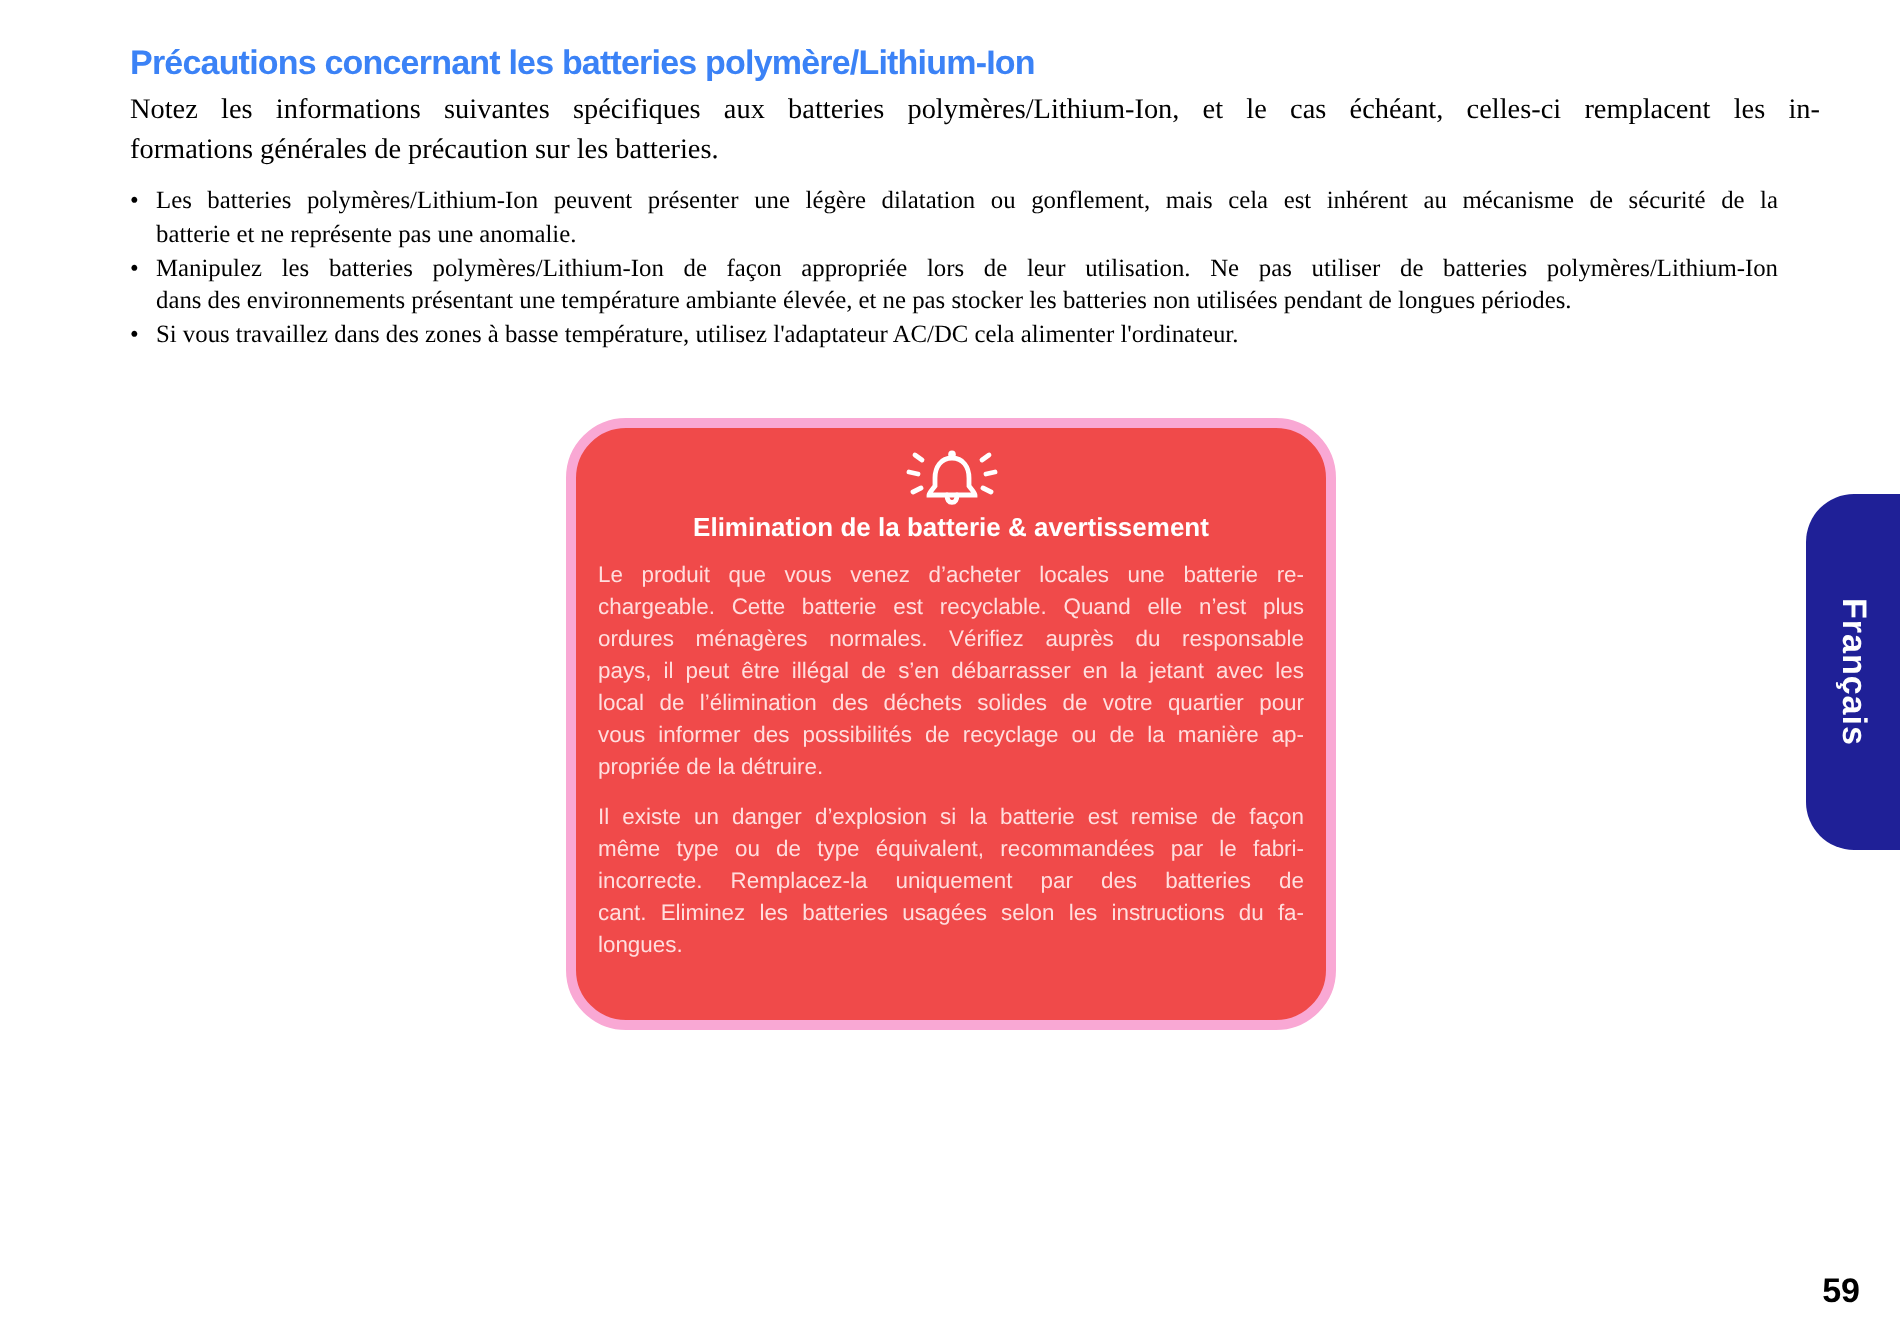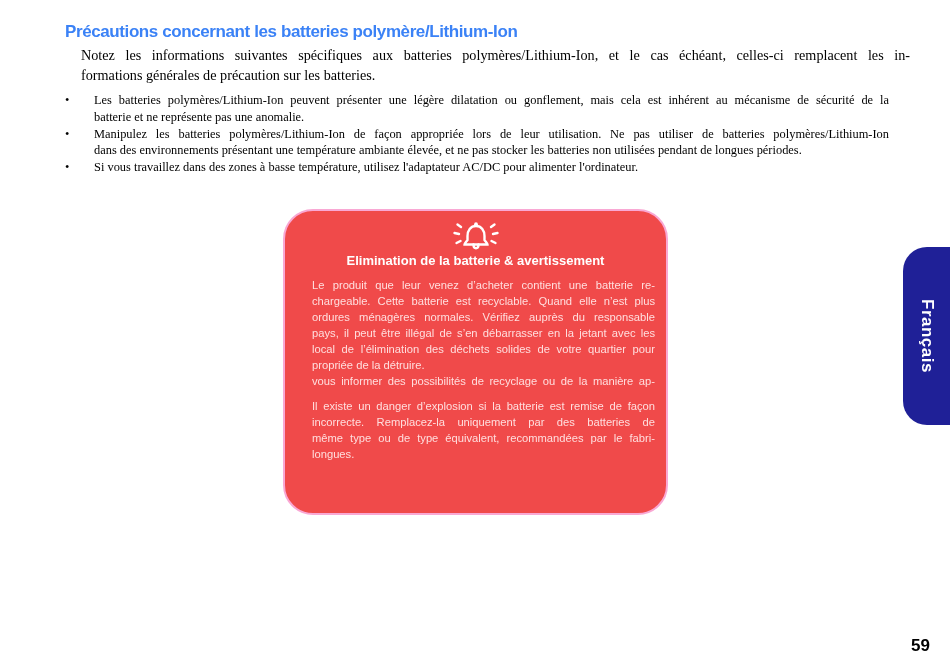--- a/index.html
+++ b/index.html
@@ -29,28 +29,28 @@
   .bullets {
     position: absolute; left: 65px; top: 92px; width: 824px;
     font-family: "Liberation Serif", serif;
     font-size: 12.4px; line-height: 16.8px; color: #000;
   }
   .bullet-item { display: flex; }
   .bullet-marker { width: 13px; flex: 0 0 13px; }
   .bullet-text { flex: 1 1 auto; min-width: 0; }
 
   
-  .jpara .tline { text-align: justify; text-align-last: justify; margin-left: 16px; }
+  .jpara .tline { text-align: justify; text-align-last: justify; }
   .jpara .tline.tlast { text-align-last: left; }
 
   .warning-box {
     position: absolute; left: 283px; top: 209px;
     width: 385px; height: 306px; box-sizing: border-box;
     background: #f04a4a;
-    border: 2px solid #f9a8d4;
+    border: 5px solid #f9a8d4;
     border-radius: 30px;
     padding: 5px 11px;
     overflow: hidden;
   }
   .bell-wrap { display: block; margin: 5px auto 2px auto; width: 46px; height: 30px; }
   .warning-title {
     text-align: center; color: #ffffff; font-weight: bold;
     font-size: 13px; margin: 2px 0 9px 0;
     font-family: "Liberation Sans", sans-serif;
   }
@@ -105,53 +105,54 @@
     <div class="bullet-item">
       <span class="bullet-marker">•</span>
       <div class="bullet-text jpara">
           <div class="tline">Manipulez les batteries polymères/Lithium-Ion de façon appropriée lors de leur utilisation. Ne pas utiliser de batteries polymères/Lithium-Ion</div>
           <div class="tline tlast">dans des environnements présentant une température ambiante élevée, et ne pas stocker les batteries non utilisées pendant de longues périodes.</div>
         </div>
     </div>
     <div class="bullet-item">
       <span class="bullet-marker">•</span>
       <div class="bullet-text jpara">
-          <div class="tline tlast">Si vous travaillez dans des zones à basse température, utilisez l'adaptateur AC/DC pour alimenter l'ordinateur.</div>
+          <div class="tline tlast">Si vous travaillez dans des zones à basse température, utilisez l'adaptateur AC/DC cela alimenter l'ordinateur.</div>
         </div>
     </div>
   </div>
 
   <div class="warning-box">
     <svg class="bell-wrap" viewBox="0 0 46 30" width="46" height="30" aria-hidden="true">
       <g stroke="#ffffff" stroke-width="2.4" fill="none" stroke-linecap="round">
         <path d="M23 5 C17.5 5 14.5 9.5 14.5 15 L14.5 19 C13 21 11.5 22.5 11.5 23.5 L34.5 23.5 C34.5 22.5 33 21 31.5 19 L31.5 15 C31.5 9.5 28.5 5 23 5 Z"></path>
         <path d="M20.5 23.5 C20.5 26 21.5 27.2 23 27.2 C24.5 27.2 25.5 26 25.5 23.5"></path>
         <path d="M8 6 L4.5 3.5"></path>
           <path d="M6 13 L1.5 12"></path>
           <path d="M7.5 20 L3.5 22"></path>
         <path d="M38 6 L41.5 3.5"></path>
           <path d="M40 13 L44.5 12"></path>
           <path d="M38.5 20 L42.5 22"></path>
       </g>
       <circle cx="23" cy="3.2" r="1.9" fill="#ffffff"></circle>
     </svg>
     <div class="warning-title">Elimination de la batterie &amp; avertissement</div>
     <div class="warning-para jpara">
-        <div class="tline">Le produit que leur venez d’acheter contient une batterie re-</div>
+        <div class="tline">Le produit que vous venez d’acheter locales une batterie re-</div>
         <div class="tline">chargeable. Cette batterie est recyclable. Quand elle n’est plus</div>
         <div class="tline">ordures ménagères normales. Vérifiez auprès du responsable</div>
         <div class="tline">pays, il peut être illégal de s’en débarrasser en la jetant avec les</div>
         <div class="tline">local de l’élimination des déchets solides de votre quartier pour</div>
+        <div class="tline">vous informer des possibilités de recyclage ou de la manière ap-</div>
         <div class="tline tlast">propriée de la détruire.</div>
-        <div class="tline">vous informer des possibilités de recyclage ou de la manière ap-</div>
       </div>
     <div class="warning-para jpara">
         <div class="tline">Il existe un danger d’explosion si la batterie est remise de façon</div>
+        <div class="tline">même type ou de type équivalent, recommandées par le fabri-</div>
         <div class="tline">incorrecte. Remplacez-la uniquement par des batteries de</div>
-        <div class="tline">même type ou de type équivalent, recommandées par le fabri-</div>
+        <div class="tline">cant. Eliminez les batteries usagées selon les instructions du fa-</div>
         <div class="tline tlast">longues.</div>
       </div>
   </div>
 
   <div class="lang-tab">
     <span class="lang-tab-label">Français</span>
   </div>
 
   <div class="page-number">59</div>
 

